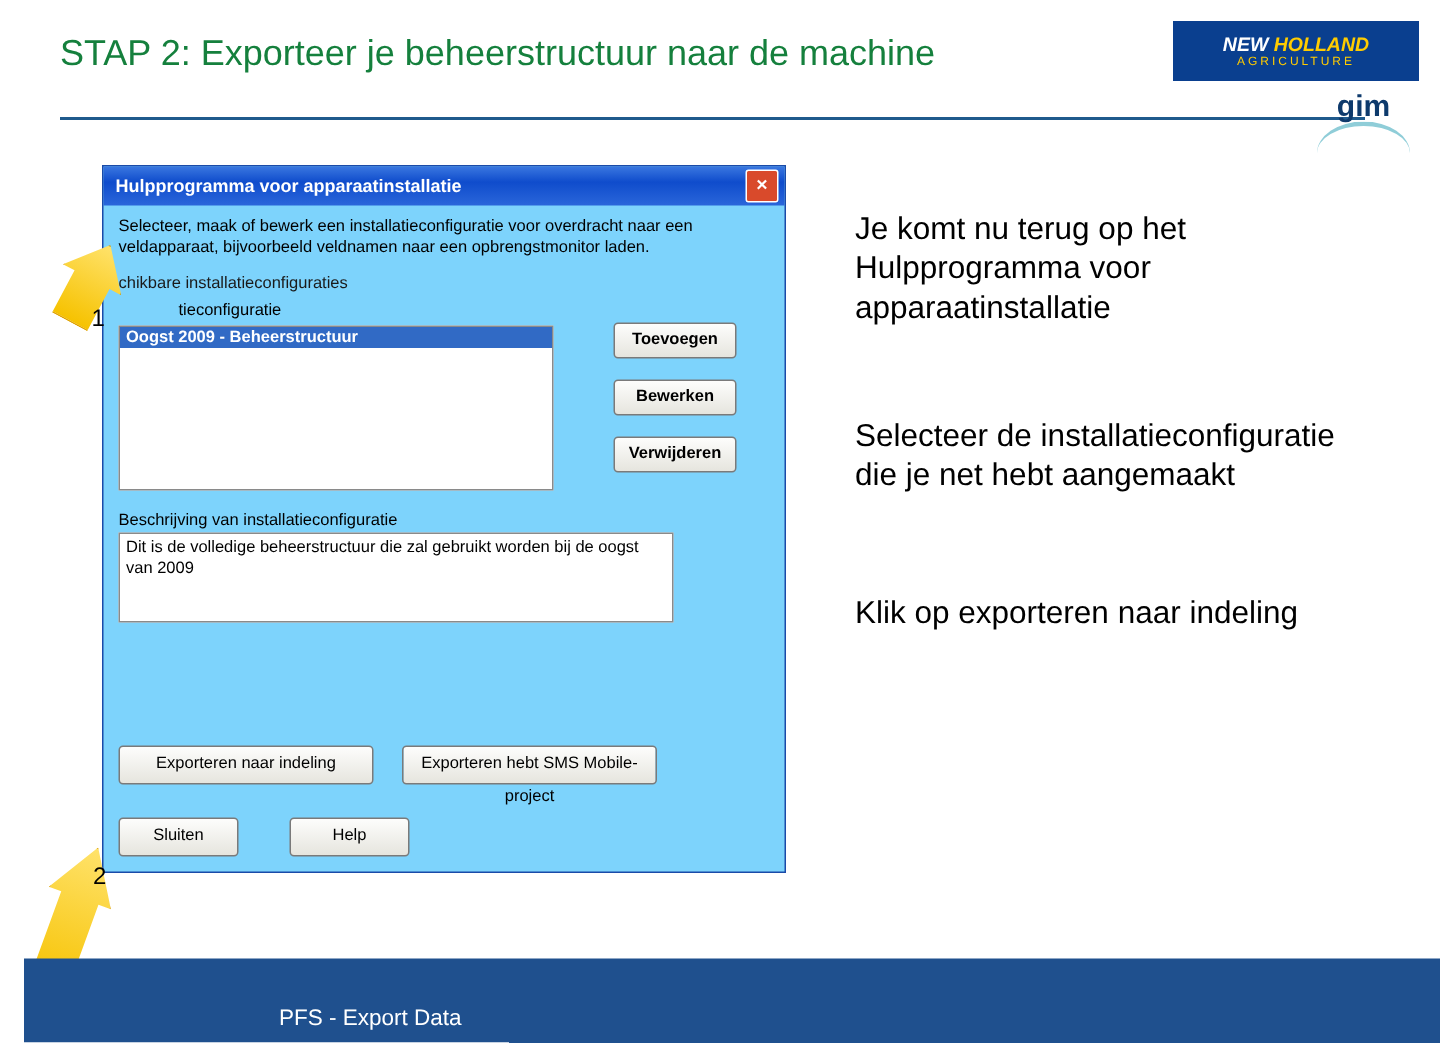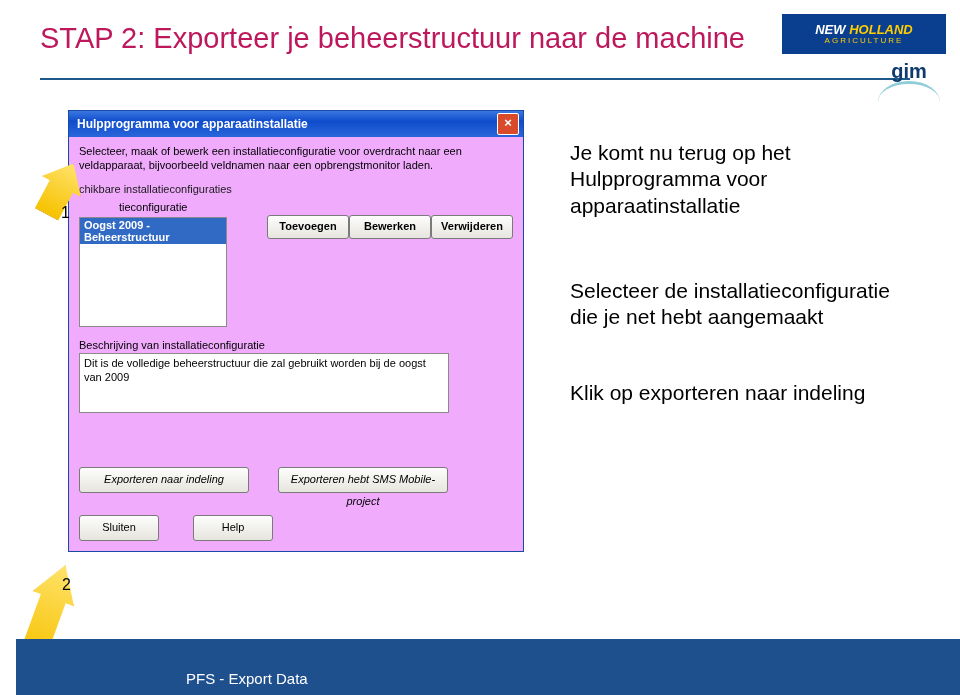--- a/index.html
+++ b/index.html
@@ -8,22 +8,22 @@
     height: 695px;
     background: #ffffff;
     font-family: Arial, sans-serif;
     position: relative;
     overflow: hidden;
   }
   .slide-title {
     position: absolute;
     top: 22px;
     left: 40px;
-    font-size: 29px;
-    color: #be185d;
+    font-size: 24px;
+    color: #15803d;
   }
   .title-underline {
     position: absolute;
     top: 78px;
     left: 40px;
     width: 870px;
     height: 2px;
     background: #1f5a8c;
   }
   .logo-box {
@@ -61,21 +61,21 @@
     border-radius: 50% / 100% 100% 0 0;
     margin: -2px auto 0;
   }
 
   
   .dialog {
     position: absolute;
     top: 110px;
     left: 68px;
     width: 454px;
-    background: #f0abfc;
+    background: #7dd3fc;
     border: 1px solid #1a4aa8;
     font-family: Tahoma, sans-serif;
     font-size: 11px;
     color: #000;
   }
   .titlebar {
     height: 26px;
     background: linear-gradient(to bottom, #3a77e0 0%, #0f4ccc 40%, #2a66da 100%);
     color: #fff;
     font-size: 12px;
@@ -105,54 +105,54 @@
     border: 1px solid #8a8a8a;
     background: #fff;
     margin-top: 2px;
   }
   .listbox .item {
     background: #316ac5;
     color: #fff;
     padding: 1px 4px;
     font-size: 11px;
   }
-  .side-btns { display: flex; margin-left: 40px; margin-top: 0; }
+  .side-btns { display: flex; flex-direction: column; margin-left: 40px; margin-top: 0; }
   .winbtn {
     border: 1px solid #7a7a7a;
     background: linear-gradient(#fdfdfc, #e6e5de);
     border-radius: 3px;
     font-size: 11px;
     text-align: center;
     cursor: default;
   }
   .side-btns .winbtn { width: 80px; height: 22px; line-height: 20px; margin-bottom: 14px; }
   .desc-label { margin-top: 12px; font-size: 11px; }
   .desc-box {
     width: 360px; height: 54px;
     border: 1px solid #8a8a8a;
     background: #fff;
     padding: 2px 4px;
     font-size: 11px;
     line-height: 1.3;
     margin-top: 2px;
   }
-  .bottom-btns-row { margin-top: 54px; display: flex; gap: 29px; padding-left: 0; font-style: italic; }
+  .bottom-btns-row { margin-top: 82px; display: flex; gap: 19px; padding-left: 0; }
   .bottom-btns-row .winbtn { width: 168px; height: 24px; line-height: 22px; }
   .final-row { margin-top: 22px; display: flex; gap: 34px; }
   .final-row .winbtn { width: 78px; height: 24px; line-height: 22px; }
 
   
   .annot {
     position: absolute;
     font-size: 21px;
     color: #000;
   }
   .annot1 { top: 140px; left: 570px; width: 330px; line-height: 1.25; }
   .annot2 { top: 266px; left: 570px; width: 330px; line-height: 1.25; margin-top: 12px; }
-  .annot3 { top: 380px; left: 570px; width: 330px; line-height: 1.25; }
+  .annot3 { top: 396px; left: 570px; width: 330px; line-height: 1.25; }
 
   
   .arrow {
     position: absolute;
     background: linear-gradient(#ffe26a, #f6c200);
   }
   .arrow1 {
     top: 160px; left: 38px;
     width: 42px; height: 56px;
     border: 1px solid #e0a400;

